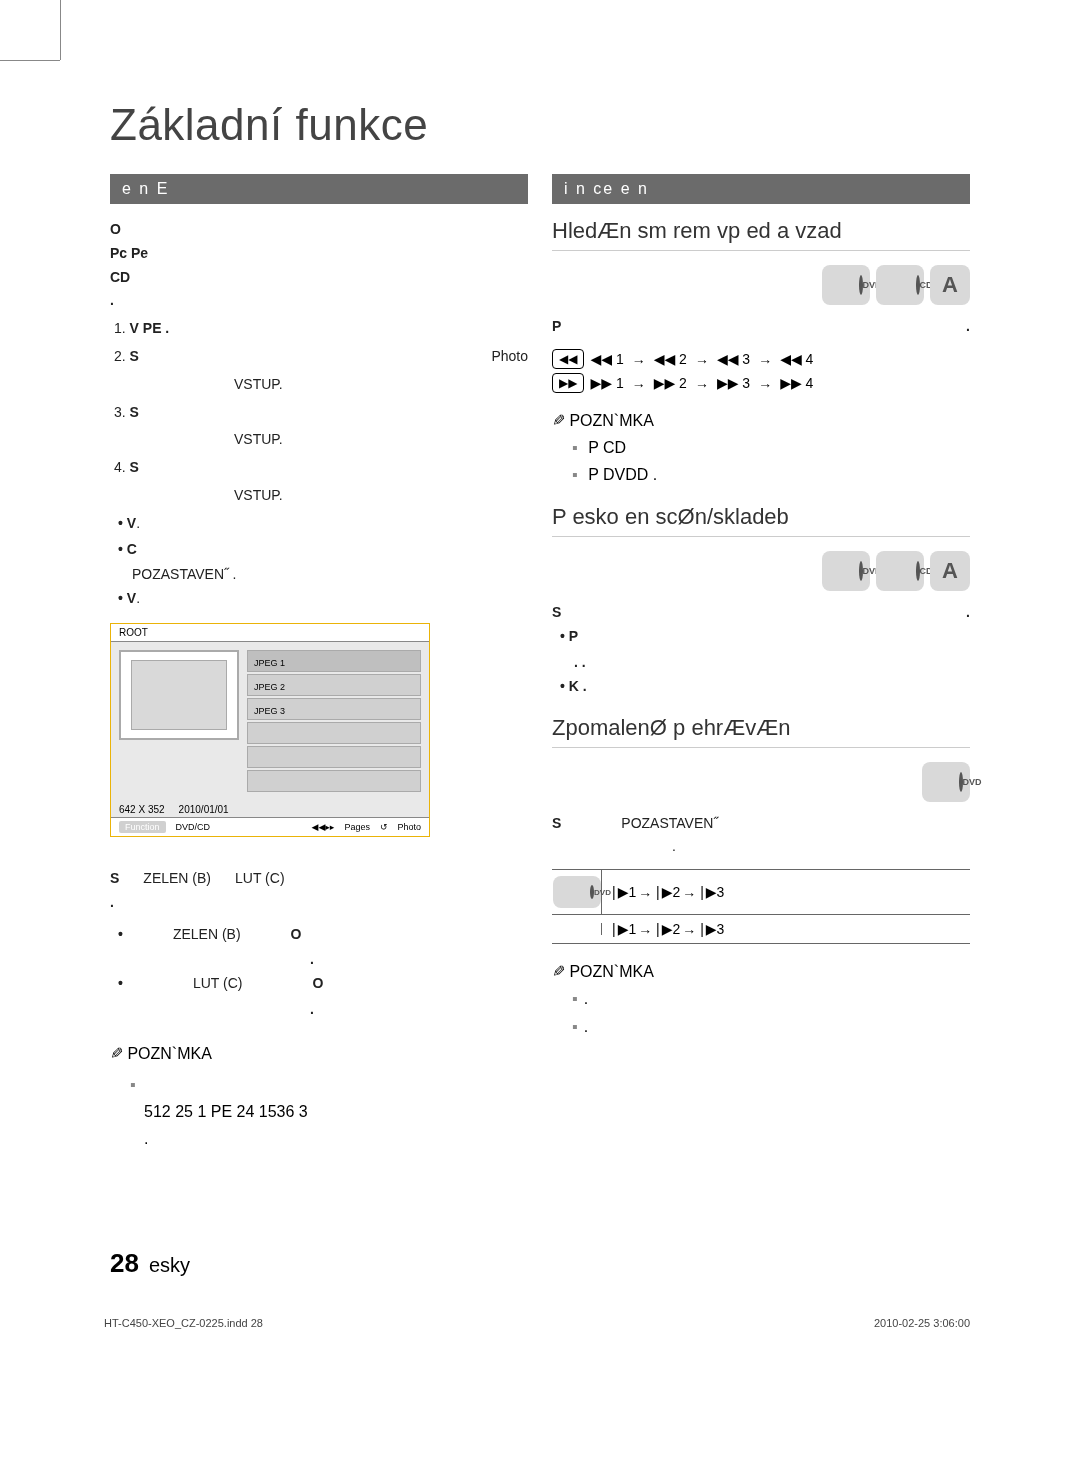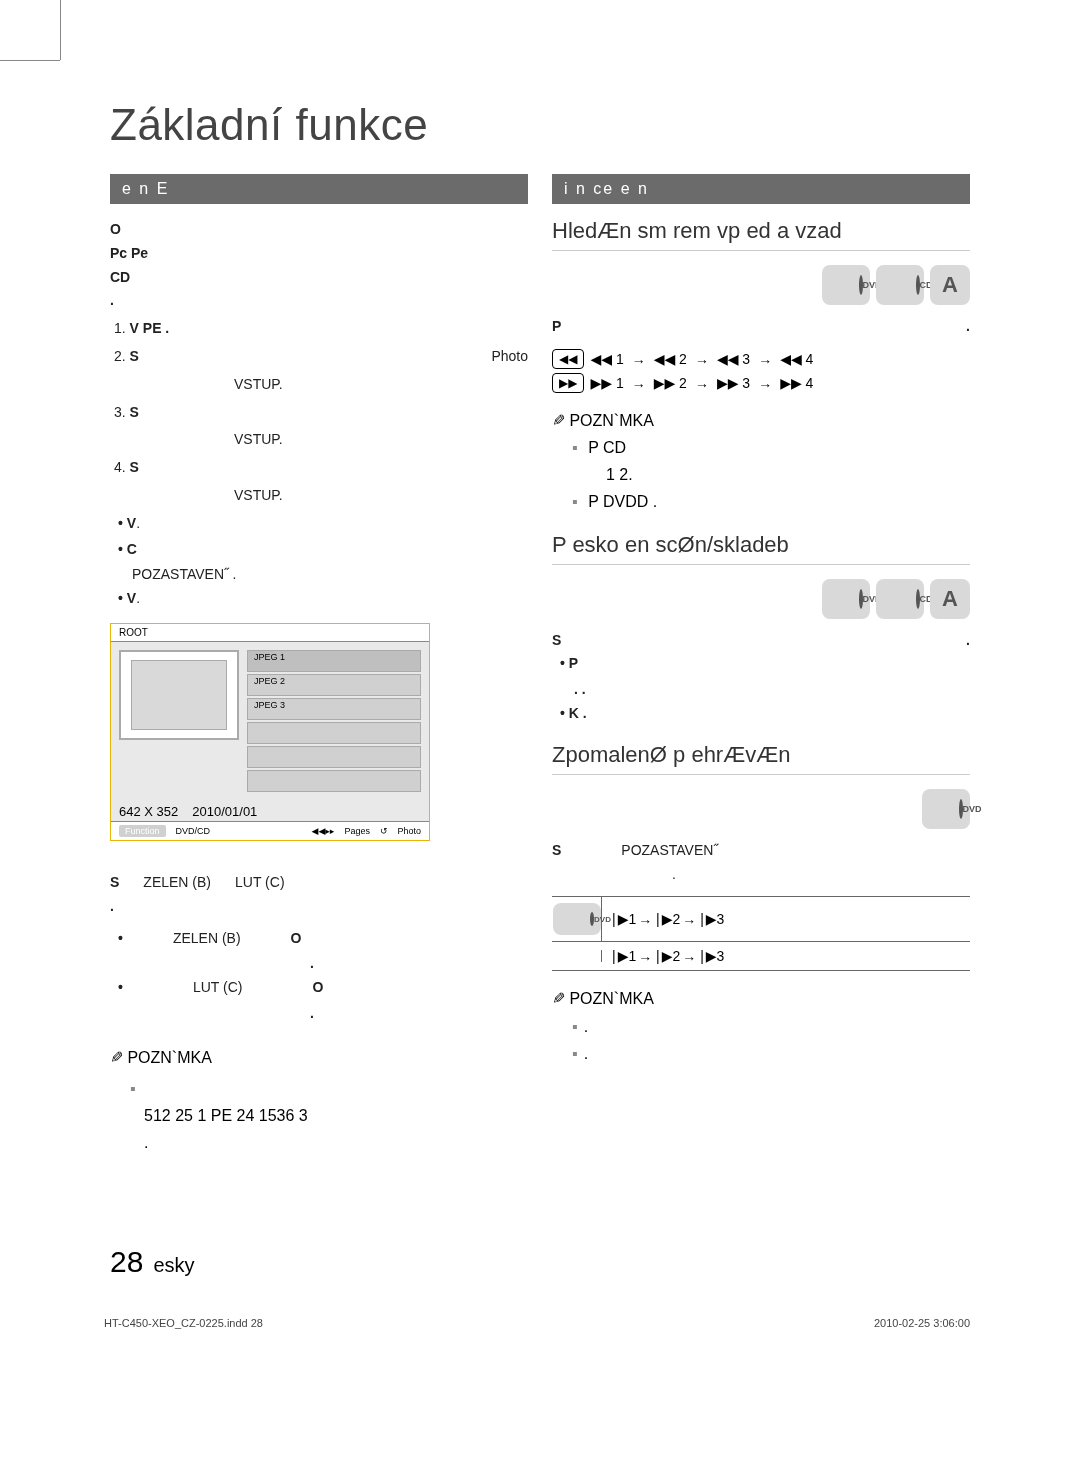--- a/index.html
+++ b/index.html
@@ -156,27 +156,27 @@
     position:absolute;
     left:10px; top:8px; right:10px; bottom:8px;
     background:#d9d9d9;
     border:1px solid #aaa;
   }
   .sb-list { flex:1; }
   .sb-list-row {
     background:#d0d0d0;
     border:1px solid #aaa;
     margin-bottom:2px;
-    padding:1px 6px;
+    padding:7px 6px;
     font-size:9px;
     height:22px;
   }
   .sb-list-row.sel { background:#bfbfbf; }
   .sb-list-row.empty { background:#d0d0d0; }
-  .sb-meta { padding: 2px 8px; font-size: 13px; background:#e9e9e9; display:flex; gap:14px;}
+  .sb-meta { padding: 2px 8px; font-size: 10px; background:#e9e9e9; display:flex; gap:14px;}
   .sb-footer {
     border-top:1px solid #888;
     padding:3px 8px;
     display:flex;
     align-items:center;
     gap:10px;
     font-size:9px;
     background:#fff;
   }
   .sb-footer .fbtn {
@@ -196,21 +196,21 @@
 
   .page-footer {
     position: absolute;
     left: 110px;
     bottom: 200px;
     font-size: 20px;
     display:flex;
     align-items:baseline;
     gap:10px;
   }
-  .page-footer .num { font-size: 30px; font-weight:400;margin-top:48px; }
+  .page-footer .num { font-size: 26px; font-weight:700;margin-top:48px; }
   .print-meta {
     position:absolute;
     bottom: 150px;
     left: 104px;
     right: 110px;
     display:flex;
     justify-content:space-between;
     font-size:11px;
     color:#444;
   }
@@ -367,21 +367,20 @@
             <span class="arrow">→</span>
           <span>▶▶ 4</span>
         </div>
       </div>
 
       <div class="note-block" style="margin-top:14px;">
         <span class="note-icon"></span><span>POZN`MKA</span>
         <div class="sq-bullet" style="margin-left:20px;">
           <span class="bold">P  CD</span>
         </div>
-        <div class="bold" style="margin-left:54px;"><span> 1  2.</span></div>
         <div class="sq-bullet" style="margin-left:20px;">
           <span class="bold">P  DVDD .</span>
         </div>
       </div>
 
       <div class="sub-heading">P esko en  scØn/skladeb</div>
 
       <div class="media-icons">
         <div class="micon small-label">
             <span class="disc"></span>

